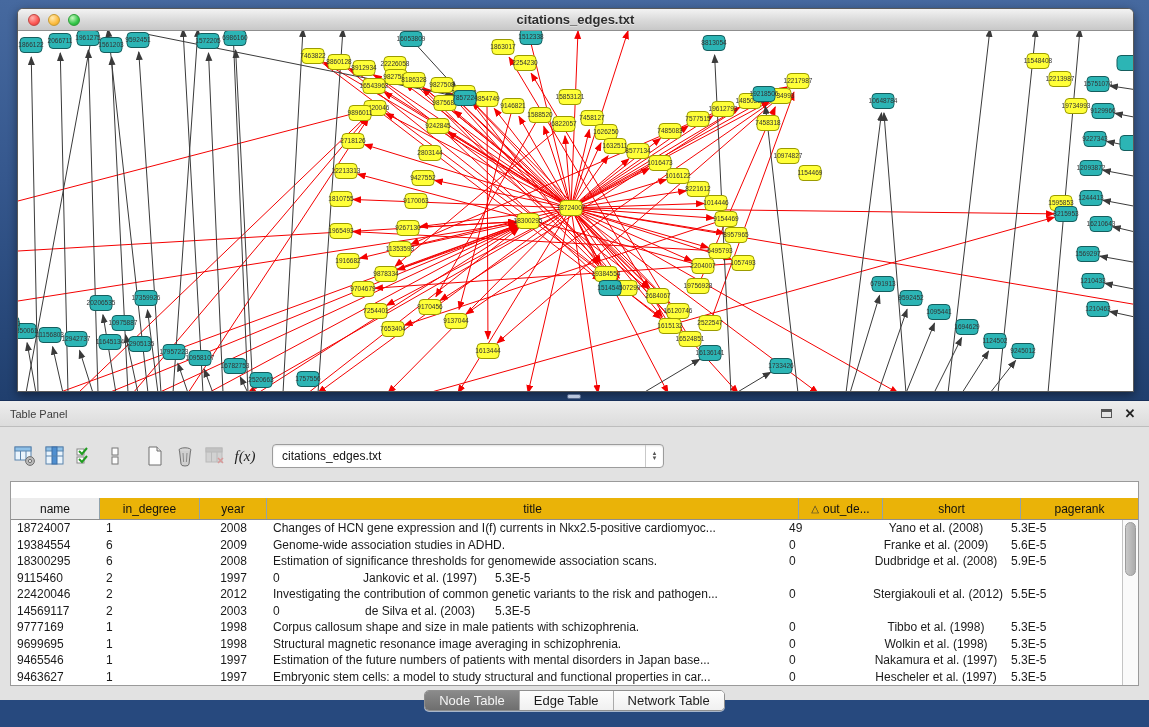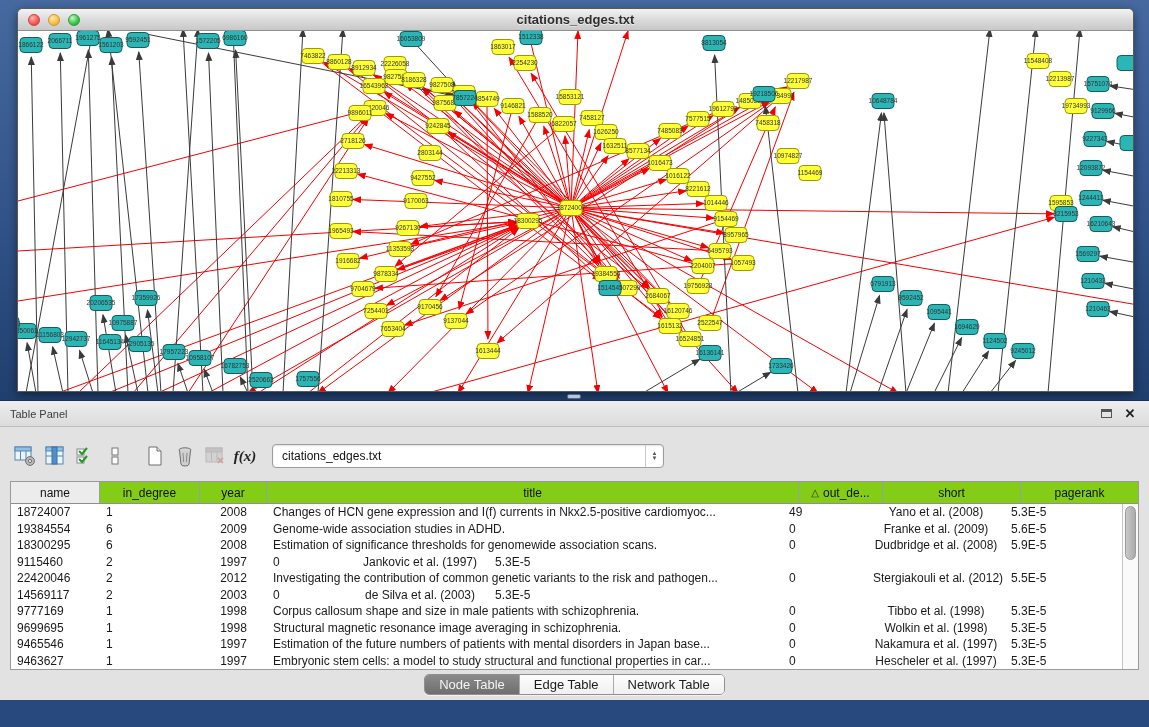--- a/index.html
+++ b/index.html
@@ -38,32 +38,32 @@
             margin-left:6px; cursor:default; }
   .float-glyph { width:11px; height:9px; border:1px solid #555; border-top:3px solid #555; }
   .close-glyph { font-size:13px; font-weight:bold; color:#222; line-height:1; }
 
   .panel-body { padding:12px 10px 0 10px; }
   .toolbar { display:flex; align-items:center; height:34px; margin-bottom:8px; }
   .tool-btn { width:30px; height:28px; display:flex; align-items:center; justify-content:center;
               border-radius:3px; }
   .tool-btn svg { display:block; }
   .fx { font-family:"Liberation Serif", serif; font-style:italic; font-size:15px; color:#222;
-        width:30px; text-align:center;font-weight:bold; }
+        width:30px; text-align:center; }
   .combo { margin-left:12px; width:392px; height:24px; background:#fff;
            border:1px solid #9c9c9c; border-radius:4px; box-shadow:inset 0 1px 2px rgba(0,0,0,.12);
            display:flex; align-items:center; font-size:12px; color:#111; }
   .combo-label { flex:1; padding:0 9px; white-space:nowrap; overflow:hidden; }
   .combo-spin { width:18px; height:100%; border-left:1px solid #c9c9c9; display:flex;
                 flex-direction:column; align-items:center; justify-content:center; color:#555; }
   .combo-spin span { font-size:6px; line-height:5px; }
 
   
   .grid { border:1px solid #9a9a9a; background:#fff; display:flex; flex-direction:column; }
-  .ghead { display:flex; height:22px; background:#84cc16; border-bottom:1px solid #8e8e8e; }
+  .ghead { display:flex; height:22px; background:#eab308; border-bottom:1px solid #8e8e8e;margin-top:16px; }
   .th { display:flex; align-items:center; justify-content:center; font-size:12px; color:#111;
         border-right:1px solid #8fa2ad; overflow:hidden; white-space:nowrap; }
   .th.plain { background:#ececec; }
   .sort-tri { font-size:10px; margin-right:4px; color:#333; }
   .gbody { display:flex; }
   .rows { flex:1; }
   .tr { display:flex; height:16.5px; align-items:center; background:#fff; }
   .td { font-size:12px; color:#1a1a1a; padding:0 6px; white-space:nowrap; overflow:hidden; }
   .c0{width:89px;} .c1{width:100px;} .c2{width:67px; text-align:center;}
   .c3{flex:1;} .c4{width:84px;} .c5{width:138px; text-align:center;} .c6{width:117px;}

